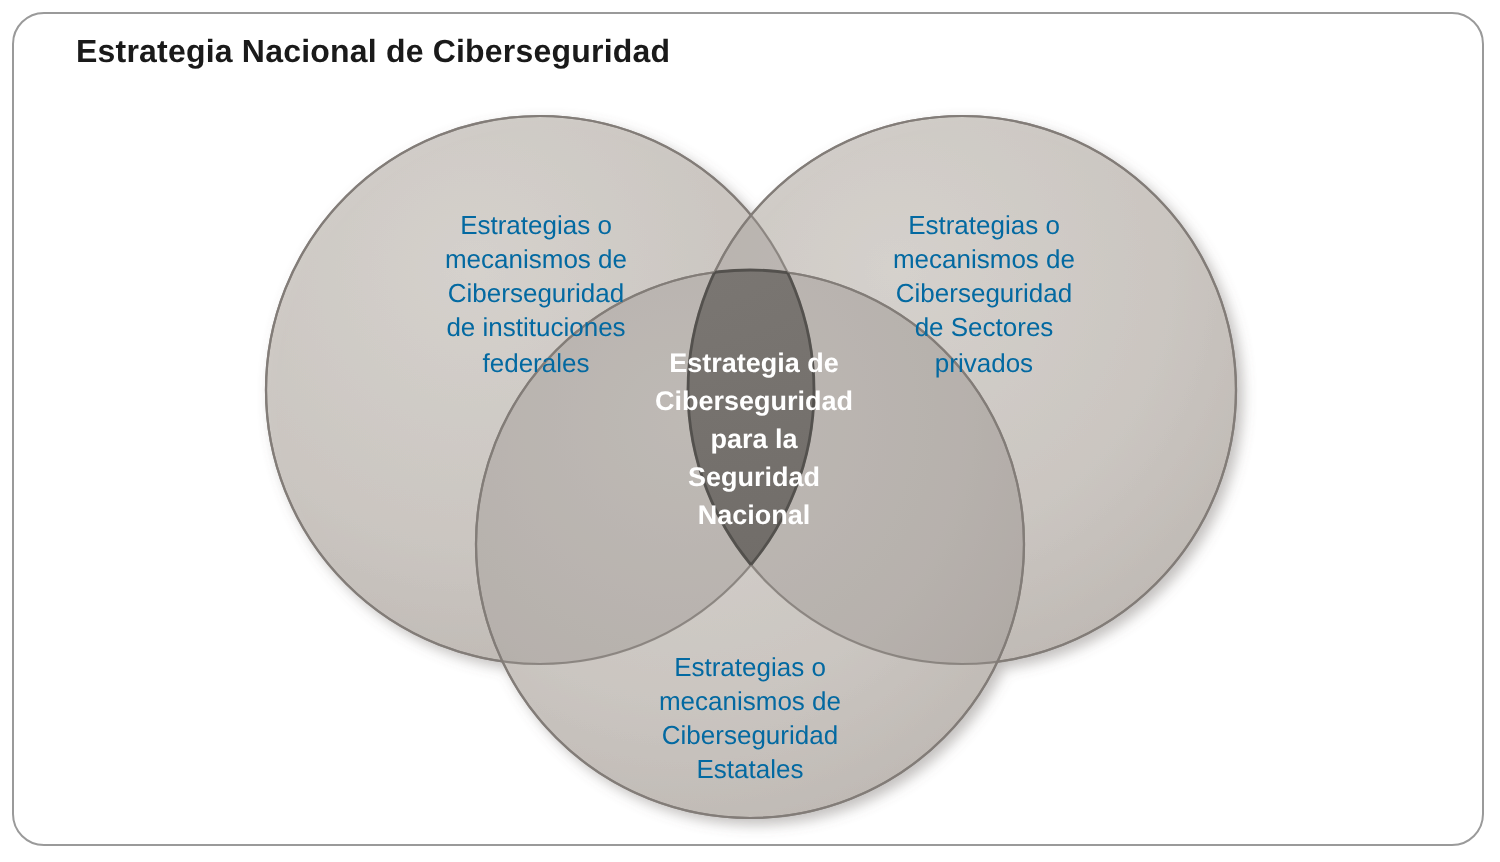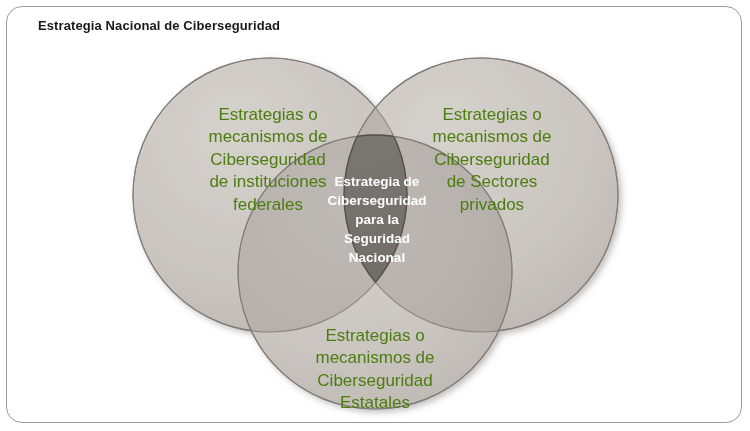--- a/index.html
+++ b/index.html
@@ -33,43 +33,43 @@
     border: 1px solid #9a9a9a;
     border-radius: 16px;
     background: #ffffff;
   }
 
   
   #figure-title {
     position: absolute;
     left: 38px;
     top: 18px;
-    font-size: 13px;
+    font-size: 16px;
     font-weight: bold;
     color: #1a1a1a;
     letter-spacing: 0.1px;
     white-space: nowrap;
   }
 
   
   #venn-canvas {
     position: absolute;
     left: 0;
     top: 0;
     width: 750px;
     height: 431px;
   }
 
   
   .venn-label {
     position: absolute;
     text-align: center;
     line-height: 1.32;
-    color: #4d7c0f;
-    font-size: 17px;
+    color: #0369a1;
+    font-size: 13px;
     white-space: pre-line;
     pointer-events: none;
   }
 
   #label-left {
     left: 168px;
     top: 104px;
     width: 200px;
   }
   #label-right {

